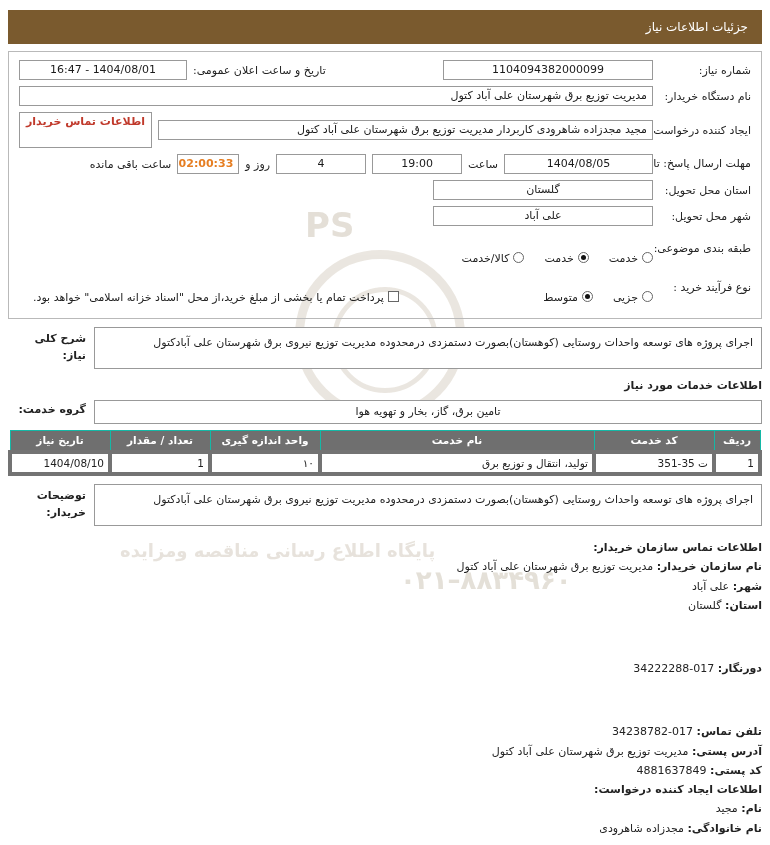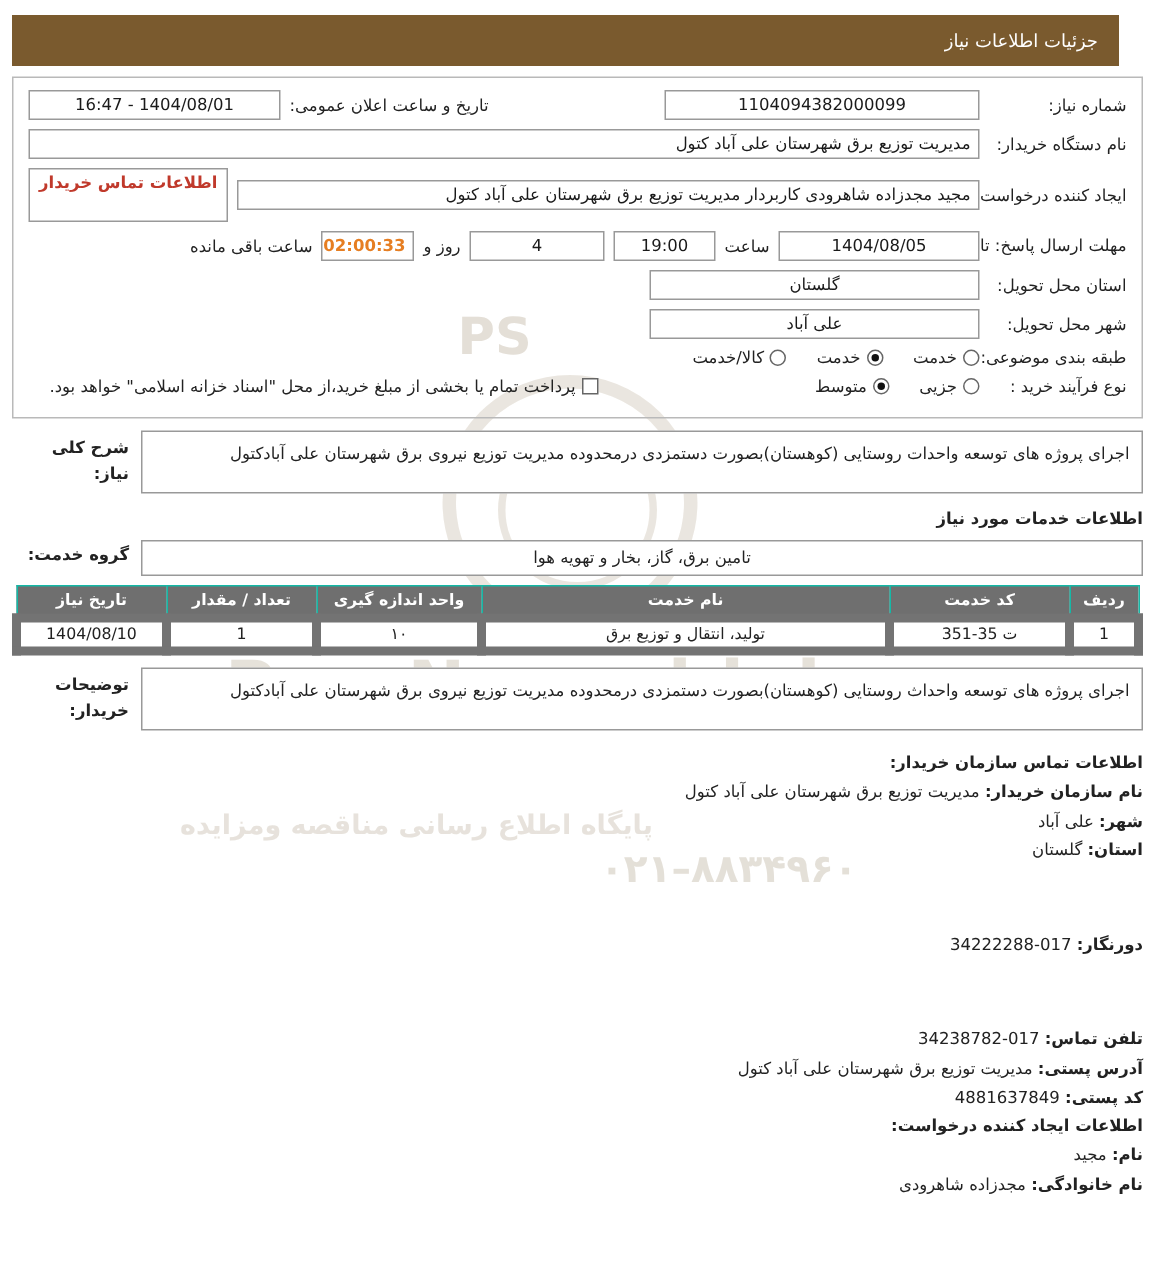--- a/index.html
+++ b/index.html
@@ -77,21 +77,21 @@
   .topbar {
     position: relative;
     z-index: 2;
     height: 34px;
     background: #7a5a2e;
     color: #fff;
     display: flex;
     align-items: center;
     justify-content: flex-start;
     padding: 0 14px;
-    margin: 10px 24px 0 8px;
+    margin: 10px 8px 0 8px;
     font-size: 12px;
   }
   .topbar .title { font-weight: normal; }
 
   
   .panel {
     position: relative;
     z-index: 2;
     margin: 7px 8px 0 8px;
     border: 1px solid #b9b9b9;
@@ -165,21 +165,21 @@
     border-radius: 50%;
     background: #111;
   }
   .chk {
     display: inline-block;
     width: 11px; height: 11px;
     border: 1px solid #666;
     background: #fff;
     vertical-align: middle;
   }
-  .opt { display: flex; align-items: center; gap: 4px; margin-left: 14px; }
+  .opt { display: flex; gap: 4px; margin-left: 14px; margin-top: 20px; }
 
   
   .blockrow {
     position: relative;
     z-index: 2;
     display: flex;
     margin: 8px 8px 0 8px;
     gap: 8px;
     align-items: flex-start;
   }
@@ -221,23 +221,22 @@
   table.grid th {
     background: #6f6f6f;
     color: #fff;
     border: 1px solid #14b8a6;
     height: 22px;
     font-weight: bold;
     padding: 0 4px;
   }
   table.grid td {
     background: #fff;
-    border: 6px solid #737373;
+    border: 4px solid #737373;
     height: 22px;
-    text-align: center;
     padding: 0 4px;
     color: #222;
   }
 
   
   .contact {
     position: relative;
     z-index: 2;
     margin: 12px 8px 0 8px;
     text-align: right;
@@ -283,23 +282,23 @@
     <div class="row">
       <span class="lbl w-lbl-1">ایجاد کننده درخواست:</span>
       <span class="fld grow right">مجید مجدزاده شاهرودی کاربردار مدیریت توزیع برق شهرستان علی آباد کتول</span>
       <span class="link-box">
         <span class="link">اطلاعات تماس خریدار</span>
       </span>
     </div>
 
     <div class="row">
       <span class="lbl w-lbl-1" style="line-height:1.4">مهلت ارسال پاسخ: تا تاریخ:</span>
-      <span class="fld" style="width:134px">1404/08/05</span>
+      <span class="fld" style="width:149px">1404/08/05</span>
       <span class="lbl">ساعت</span>
-      <span class="fld" style="width:68px">19:00</span>
+      <span class="fld" style="width:90px">19:00</span>
       <span class="fld" style="width:90px">4</span>
       <span class="lbl">روز و</span>
       <span class="fld timer" style="width:62px">02:00:33</span>
       <span class="lbl">ساعت باقی مانده</span>
     </div>
 
     <div class="row">
       <span class="lbl w-lbl-2">استان محل تحویل:</span>
       <span class="fld" style="width:220px">گلستان</span>
     </div>

